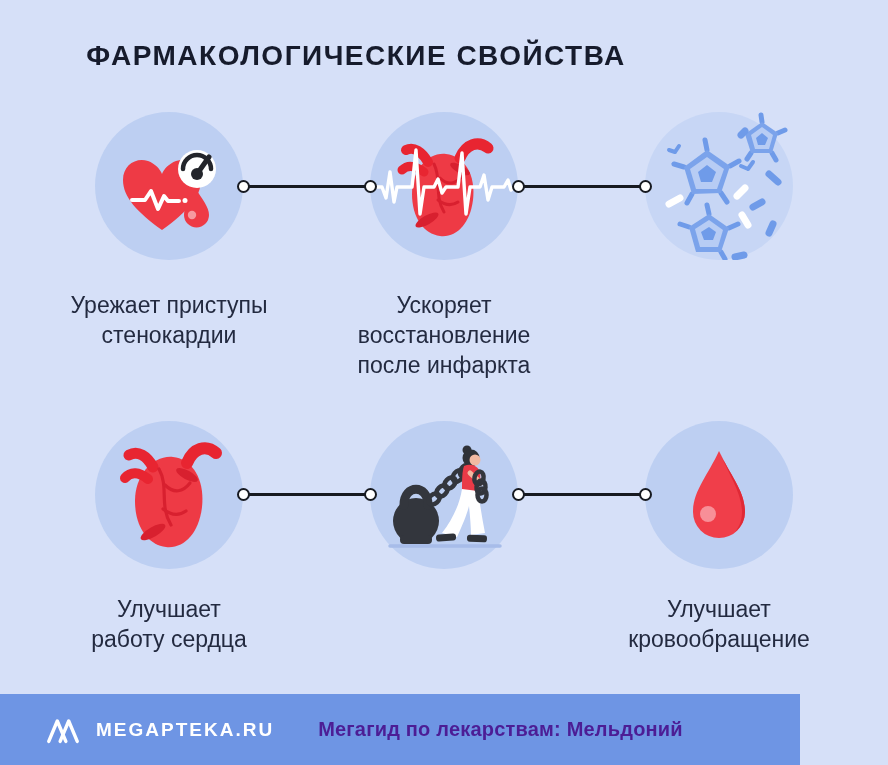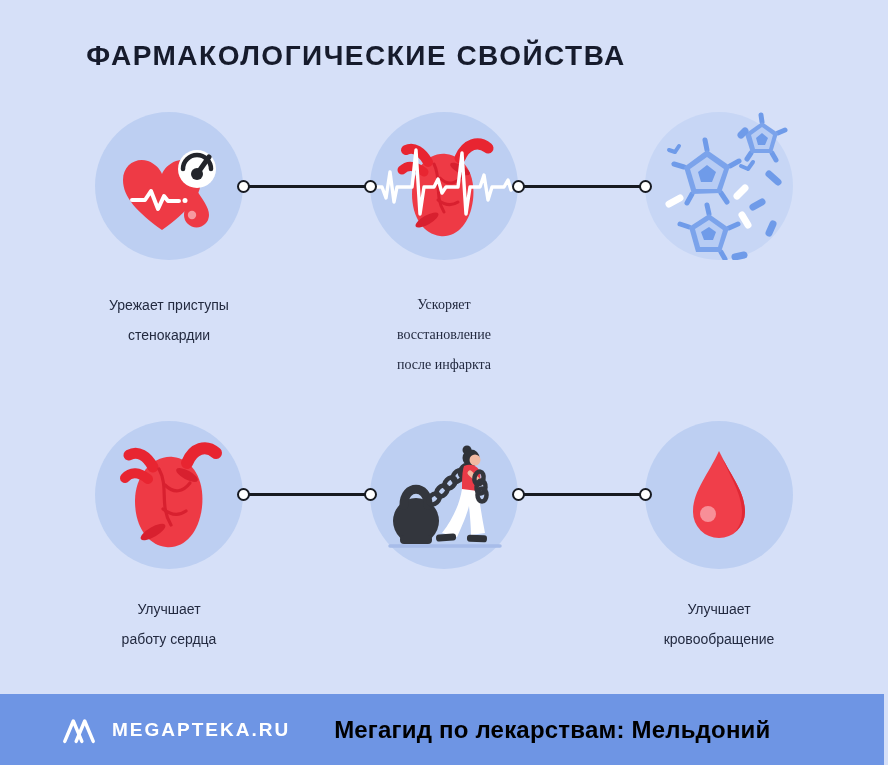--- a/index.html
+++ b/index.html
@@ -8,25 +8,25 @@
   .title{position:absolute;top:40px;left:0;width:712px;margin:0;text-align:center;
          font-size:28px;font-weight:700;letter-spacing:1.5px;color:#161b2c;}
   .bubble{position:absolute;width:148px;height:148px;border-radius:50%;background:var(--bubble,#bdcff2);}
   .bubble--light{background:var(--bubble-light,#c7d6f5);}
   .bubble svg{position:absolute;left:0;top:0;width:148px;height:148px;}
   .connector{position:absolute;width:140px;height:13px;display:flex;align-items:center;}
   .dot{flex:none;width:13px;height:13px;box-sizing:border-box;border:2.5px solid #171a21;
        border-radius:50%;background:#ffffff;}
   .cline{flex:1;height:2.5px;background:#171a21;margin:0 -1px;}
   .label{position:absolute;width:300px;text-align:center;white-space:pre-line;
-         font-size:14px;line-height:30px;font-weight:500;color:#232a40;}
-  .footer{position:absolute;left:0;top:694px;width:884px;height:71px;background:var(--footer,#6e95e4);
-          display:flex;align-items:center;padding-left:60px;box-sizing:border-box;}
+         font-size:23px;line-height:30px;font-weight:500;color:#232a40;}
+  .footer{position:absolute;left:0;top:694px;width:800px;height:71px;background:var(--footer,#6e95e4);
+          display:flex;align-items:center;padding-left:44px;box-sizing:border-box;}
   .brand{color:#ffffff;font-size:19px;font-weight:700;letter-spacing:2px;margin-left:14px;}
-  .caption{color:#000000;font-size:24px;font-weight:700;letter-spacing:0.2px;margin-left:44px;}
+  .caption{color:#4c1d95;font-size:20px;font-weight:700;letter-spacing:0.2px;margin-left:44px;}
 </style>
 </head>
 <body>
 
 <div class="page">
 
   <h1 class="title">ФАРМАКОЛОГИЧЕСКИЕ СВОЙСТВА</h1>
 
   <div class="bubble" style="left:95px;top:112px;">
     <svg viewBox="0 0 148 148">
@@ -170,21 +170,21 @@
     <span class="dot"></span>
   </div>
   <div class="connector" style="left:512px;top:488px;">
     <span class="dot"></span>
     <span class="cline"></span>
     <span class="dot"></span>
   </div>
 
   <div class="label" style="left:19px;top:290px;">Урежает приступы
 стенокардии</div>
-  <div class="label" style="left:294px;top:290px;font-family:Liberation Serif, serif;">Ускоряет
+  <div class="label" style="left:294px;top:290px;">Ускоряет
 восстановление
 после инфаркта</div>
   <div class="label" style="left:19px;top:594px;">Улучшает
 работу сердца</div>
   <div class="label" style="left:569px;top:594px;">Улучшает
 кровообращение</div>
 
   <div class="footer">
     <svg width="38" height="34" viewBox="0 0 40 34">
       <path d="M5,29 L14,7.5 L23,29" fill="none" stroke="#ffffff" stroke-width="3.6" stroke-linecap="round" stroke-linejoin="round"></path>

